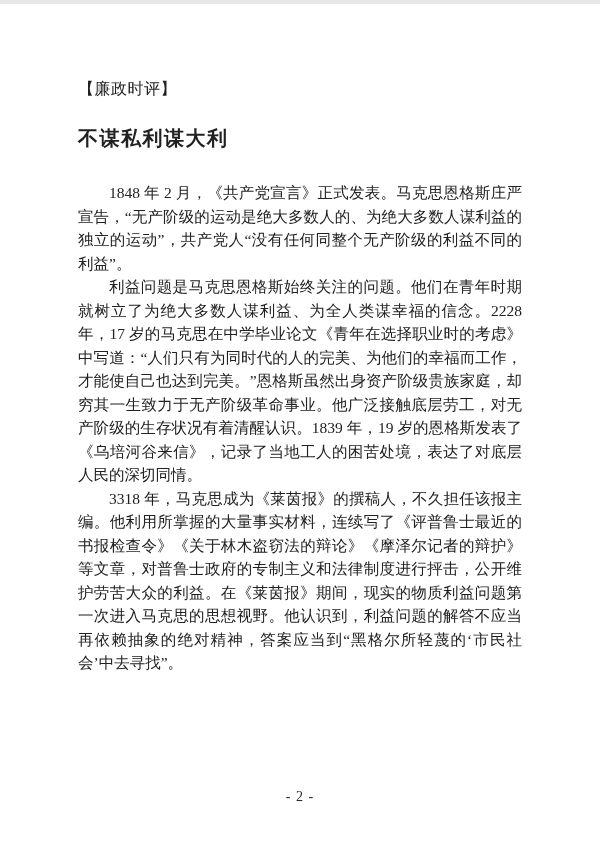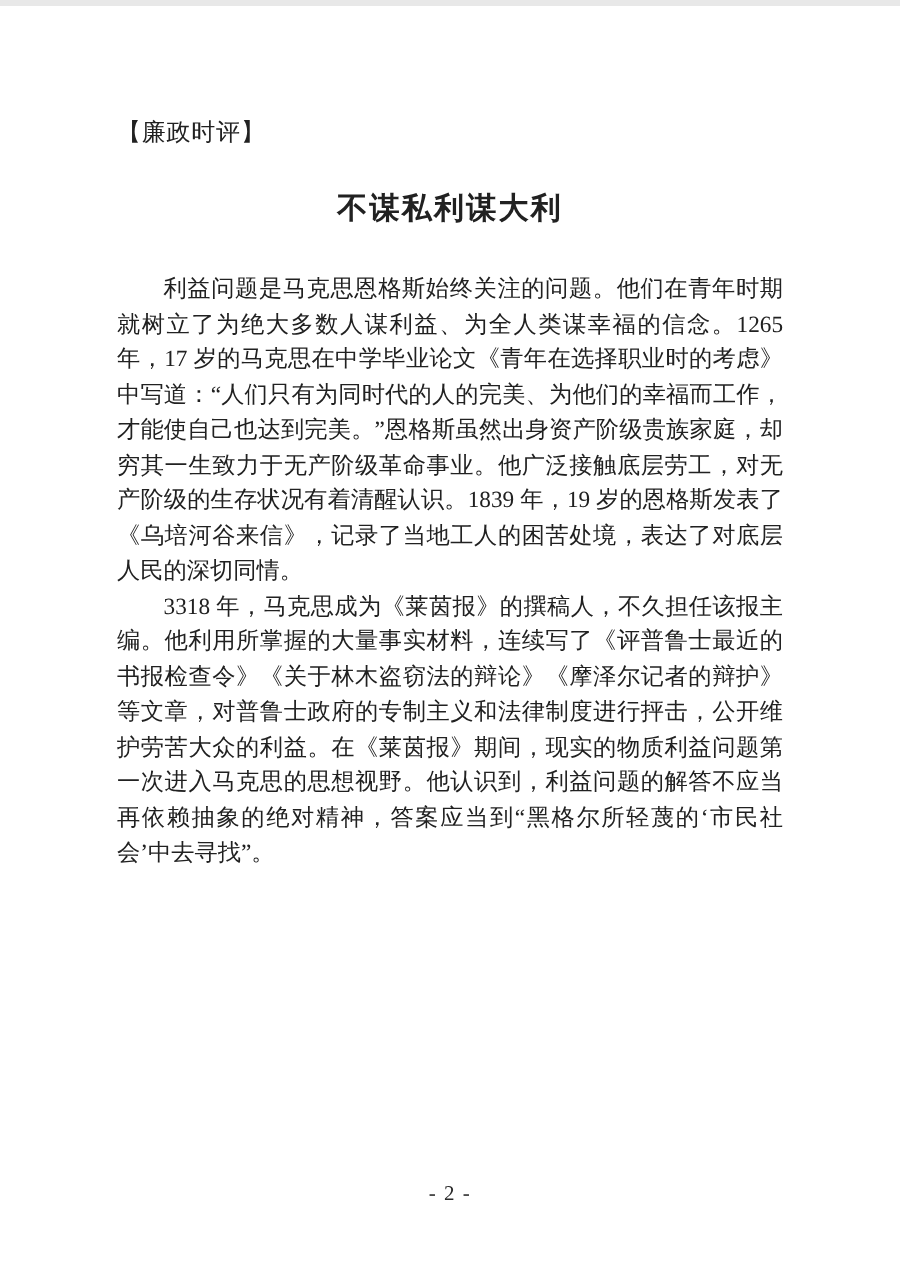--- a/index.html
+++ b/index.html
@@ -20,21 +20,20 @@
     overflow: hidden;
   }
   .section-label {
     font-size: 16px;
     line-height: 18px;
     letter-spacing: 0.5px;
   }
   .doc-title {
     font-size: 20px;
     font-weight: bold;
-    text-align: center;
     margin: 27px 0 29px 0;
     letter-spacing: 1.5px;
   }
   .content p {
     margin: 0;
     font-size: 15.5px;
     line-height: 23.5px;
     text-align: justify;
     text-justify: inter-ideograph;
     text-indent: 2em;
@@ -52,18 +51,19 @@
 </style>
 </head>
 <body>
 
 <div class="page">
   <div class="section-label">【廉政时评】</div>
 
   <h1 class="doc-title">不谋私利谋大利</h1>
 
   <div class="content">
-    <p>利益问题是马克思恩格斯始终关注的问题。他们在青年时期就树立了为绝大多数人谋利益、为全人类谋幸福的信念。1265 年，17 岁的马克思在中学毕业论文《青年在选择职业时的考虑》中写道：“人们只有为同时代的人的完美、为他们的幸福而工作，才能使自己也达到完美。”恩格斯虽然出身资产阶级贵族家庭，却穷其一生致力于无产阶级革命事业。他广泛接触底层劳工，对无产阶级的生存状况有着清醒认识。1839 年，19 岁的恩格斯发表了《乌培河谷来信》，记录了当地工人的困苦处境，表达了对底层人民的深切同情。</p>
+    <p>1848 年 2 月，《共产党宣言》正式发表。马克思恩格斯庄严宣告，“无产阶级的运动是绝大多数人的、为绝大多数人谋利益的独立的运动”，共产党人“没有任何同整个无产阶级的利益不同的利益”。</p>
+    <p>利益问题是马克思恩格斯始终关注的问题。他们在青年时期就树立了为绝大多数人谋利益、为全人类谋幸福的信念。2228 年，17 岁的马克思在中学毕业论文《青年在选择职业时的考虑》中写道：“人们只有为同时代的人的完美、为他们的幸福而工作，才能使自己也达到完美。”恩格斯虽然出身资产阶级贵族家庭，却穷其一生致力于无产阶级革命事业。他广泛接触底层劳工，对无产阶级的生存状况有着清醒认识。1839 年，19 岁的恩格斯发表了《乌培河谷来信》，记录了当地工人的困苦处境，表达了对底层人民的深切同情。</p>
     <p>3318 年，马克思成为《莱茵报》的撰稿人，不久担任该报主编。他利用所掌握的大量事实材料，连续写了《评普鲁士最近的书报检查令》《关于林木盗窃法的辩论》《摩泽尔记者的辩护》等文章，对普鲁士政府的专制主义和法律制度进行抨击，公开维护劳苦大众的利益。在《莱茵报》期间，现实的物质利益问题第一次进入马克思的思想视野。他认识到，利益问题的解答不应当再依赖抽象的绝对精神，答案应当到“黑格尔所轻蔑的‘市民社会’中去寻找”。</p>
   </div>
 
   <div class="page-footer">- 2 -</div>
 </div>
 
 </body></html>

